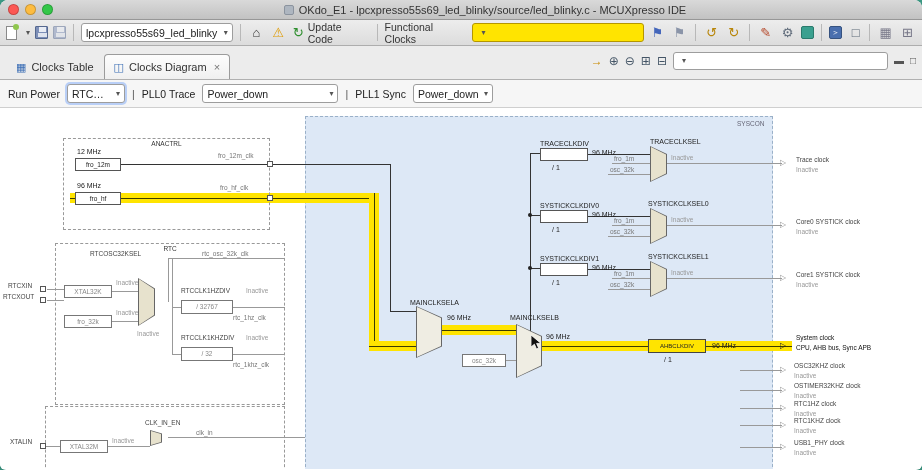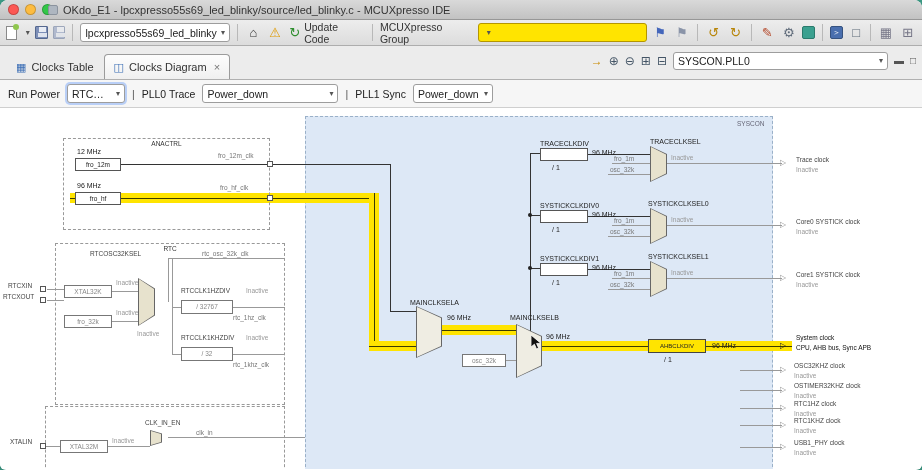--- a/index.html
+++ b/index.html
@@ -3,21 +3,21 @@
 <meta charset="utf-8">
 <style>
   html,body{margin:0;padding:0;background:#3fa28c;font-family:"Liberation Sans","DejaVu Sans",sans-serif;}
   *{box-sizing:border-box;}
   .window{position:relative;width:922px;height:470px;background:#fff;border-radius:8px 8px 6px 6px;overflow:hidden;box-shadow:0 2px 10px rgba(0,0,0,.35);}
   
   .titlebar{height:20px;background:linear-gradient(#d9d9d9,#c2c2c2);border-bottom:1px solid #979797;display:flex;align-items:center;position:relative;}
   .traffic{display:flex;gap:6px;margin-left:8px;}
   .tl{width:11px;height:11px;border-radius:50%;display:inline-block;border:1px solid rgba(0,0,0,.2);}
   .tl.red{background:#fc5753;}.tl.yel{background:#fdbc40;}.tl.grn{background:#33c748;}
-  .title{position:absolute;left:0;right:0;text-align:center;font-size:11px;color:#333;display:flex;justify-content:flex-start;align-items:center;gap:5px;pointer-events:none;margin-left:48px;}
+  .title{position:absolute;left:0;right:0;text-align:center;font-size:11px;color:#333;display:flex;justify-content:center;align-items:center;gap:5px;pointer-events:none;margin-left:48px;}
   .title-ic{width:10px;height:10px;background:#aeb6c0;border:1px solid #8b939e;border-radius:2px;display:inline-block;}
   
   .toolbar{height:26px;background:linear-gradient(#ededed,#dcdcdc);border-bottom:1px solid #adadad;display:flex;align-items:center;padding:0 6px;gap:5px;font-size:10.5px;color:#333;}
   .tbi{font-size:13px;line-height:16px;width:17px;text-align:center;cursor:default;}
   .sep{width:1px;height:17px;background:#b8b8b8;margin:0 2px;}
   .caret{font-size:8px;color:#555;margin-left:4px;}
   .combo{display:inline-flex;align-items:center;height:19px;background:#fff;border:1px solid #9d9d9d;border-radius:3px;padding:0 4px;font-size:10.5px;color:#222;white-space:nowrap;overflow:hidden;}
   .combo .val{flex:1;overflow:hidden;text-overflow:ellipsis;}
   .combo.hl{background:#ffe400;border-color:#b49600;}
   .combo.focus{box-shadow:0 0 0 2px rgba(96,150,250,.4);}
@@ -98,21 +98,21 @@
       <span class="caret">▾</span>
     </div>
     <span class="sep"></span>
     <span class="tbi" style="color:#333">⌂</span>
     <span class="tbi" style="color:#df9a00">⚠</span>
     <span class="updbtn">
       <span class="tbi" style="color:#2f8f2f;width:13px">↻</span>
       <span>Update Code</span>
     </span>
     <span class="sep"></span>
-    <span>MCUXpresso Group</span>
+    <span>Functional Clocks</span>
     <div class="combo hl" style="width:172px">
       <span class="caret">▾</span>
     </div>
     <span class="tbi" style="color:#4466bb">⚑</span>
     <span class="tbi" style="color:#8a94a8">⚑</span>
     <span class="sep"></span>
     <span class="tbi" style="color:#b8860b">↺</span>
     <span class="tbi" style="color:#b8860b">↻</span>
     <span class="sep"></span>
     <span class="tbi" style="color:#b5482a">✎</span>
@@ -136,21 +136,20 @@
       <span>Clocks Diagram</span>
       <span class="tabclose">×</span>
     </div>
     <div class="tabtools">
       <span class="ti orange">→</span>
       <span class="ti">⊕</span>
       <span class="ti">⊖</span>
       <span class="ti">⊞</span>
       <span class="ti">⊟</span>
       <div class="combo" style="width:215px;height:18px">
-        <span class="val">SYSCON.PLL0</span>
         <span class="caret">▾</span>
       </div>
       <span class="winctl">▬</span>
       <span class="winctl">□</span>
     </div>
   </div>
 
   <div class="modebar">
     <span>Run Power</span>
     <div class="combo focus" style="width:58px">

